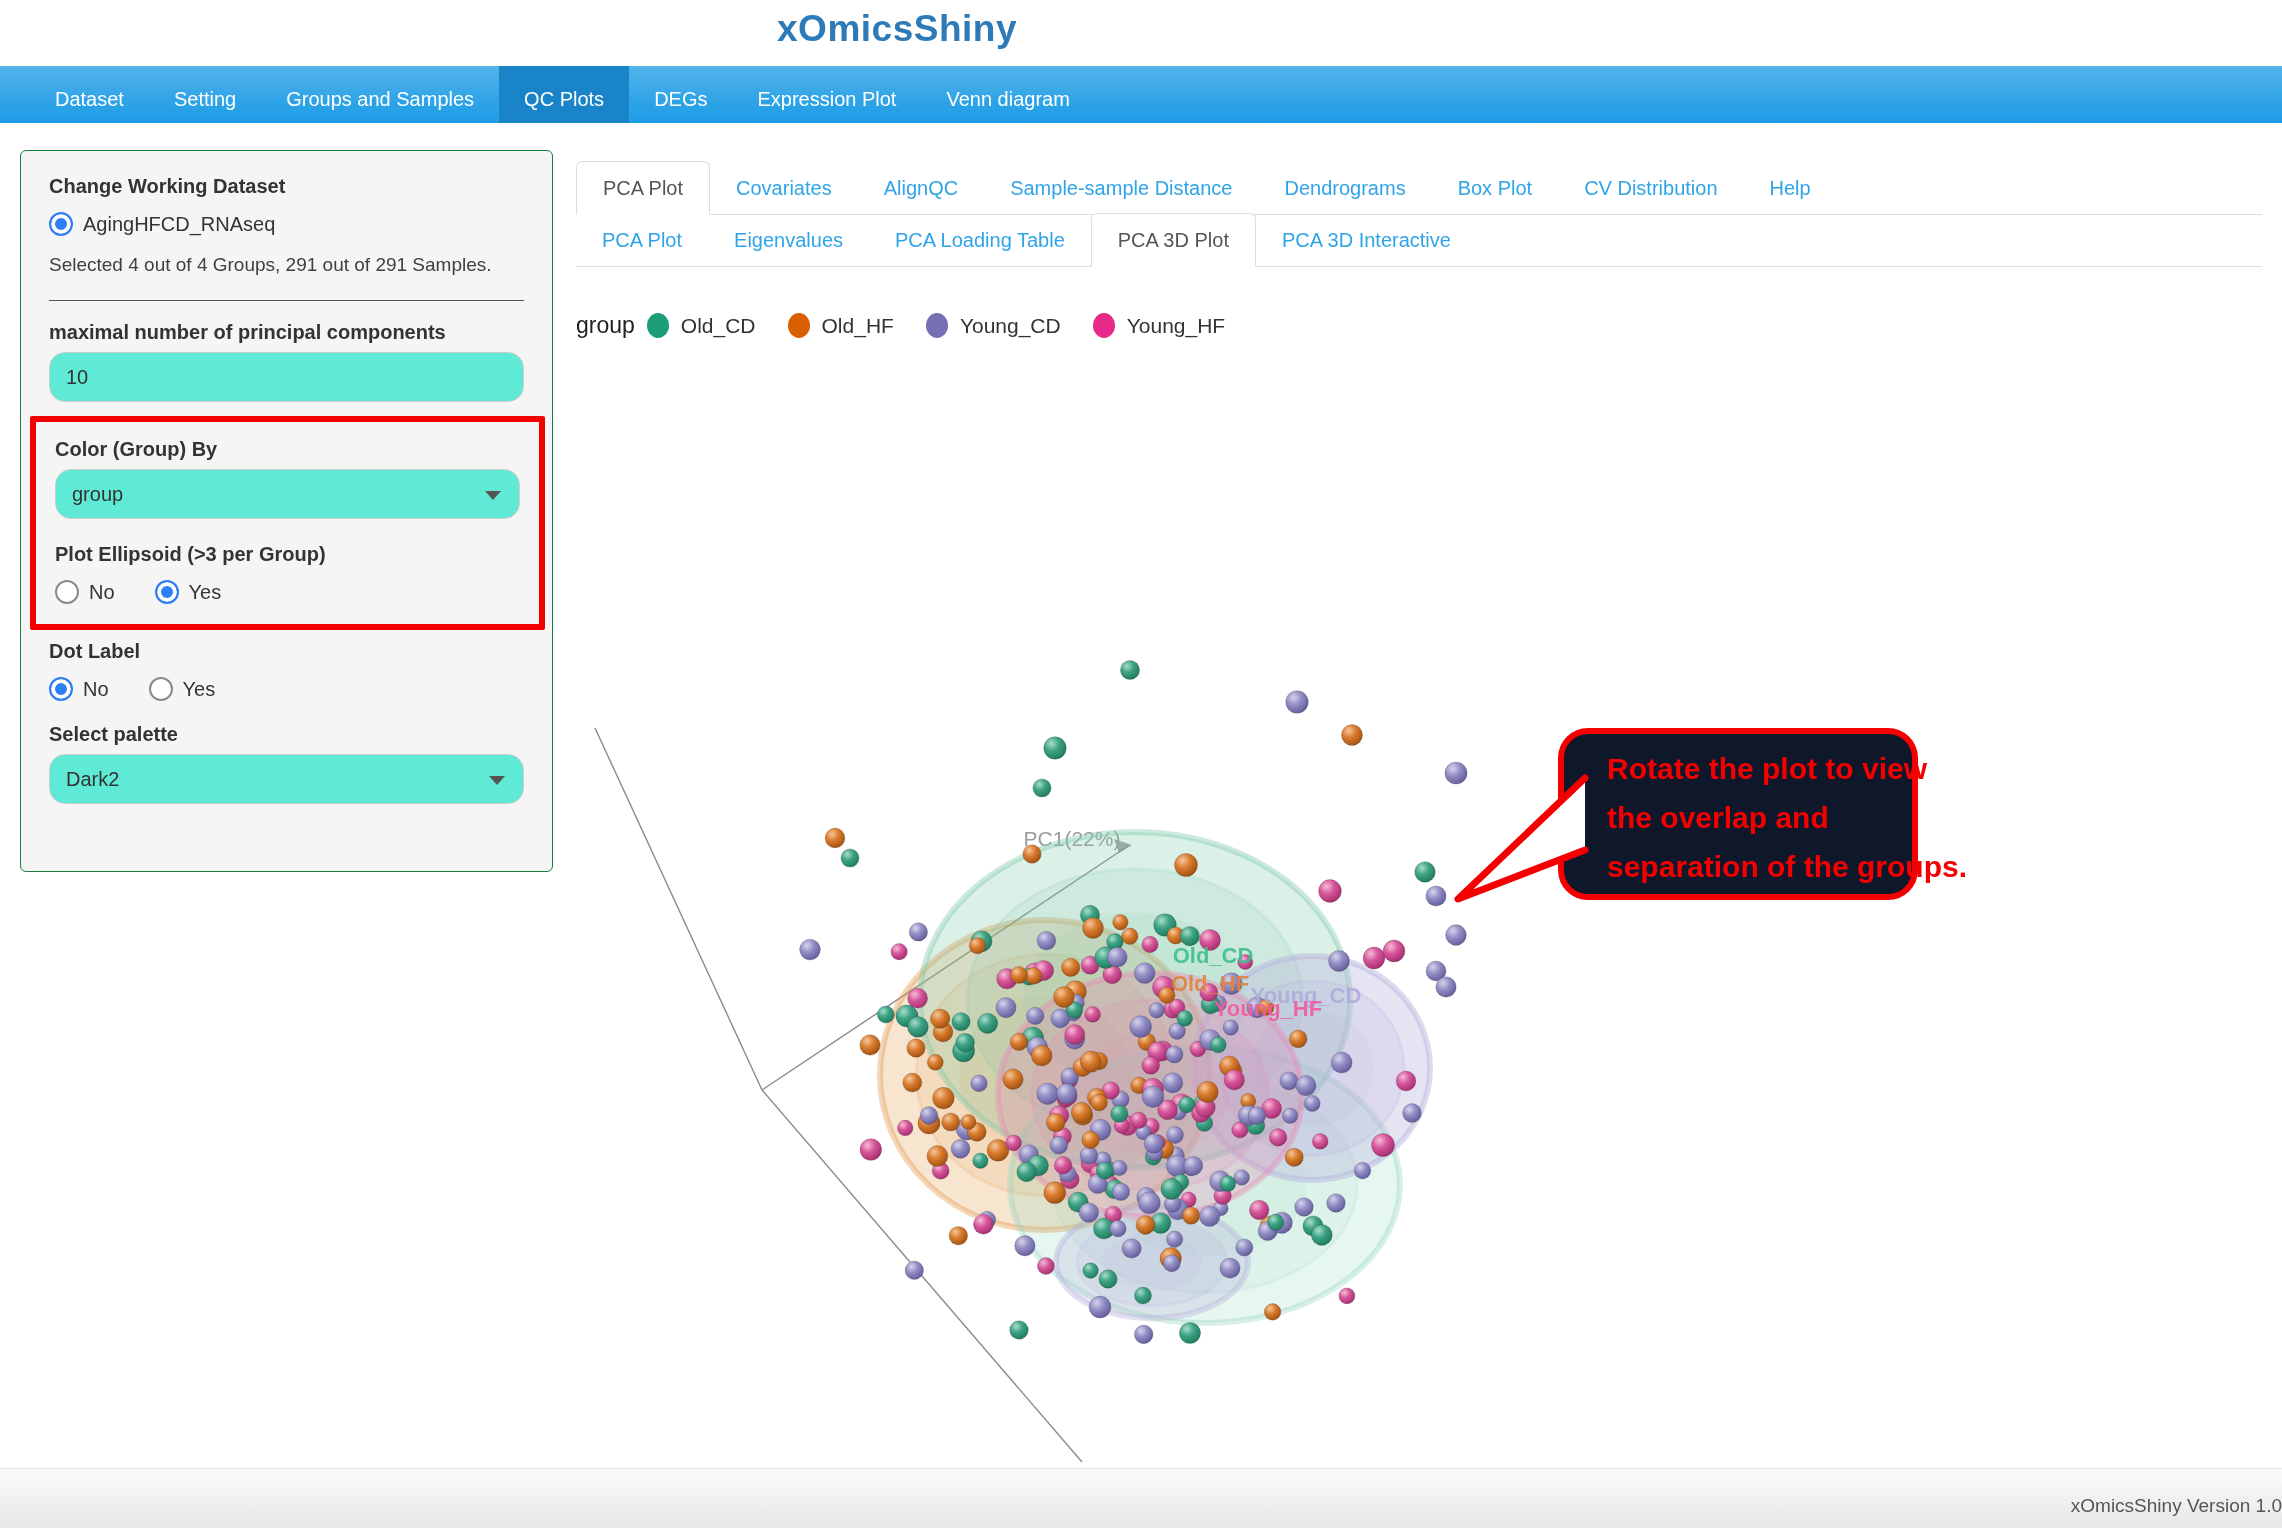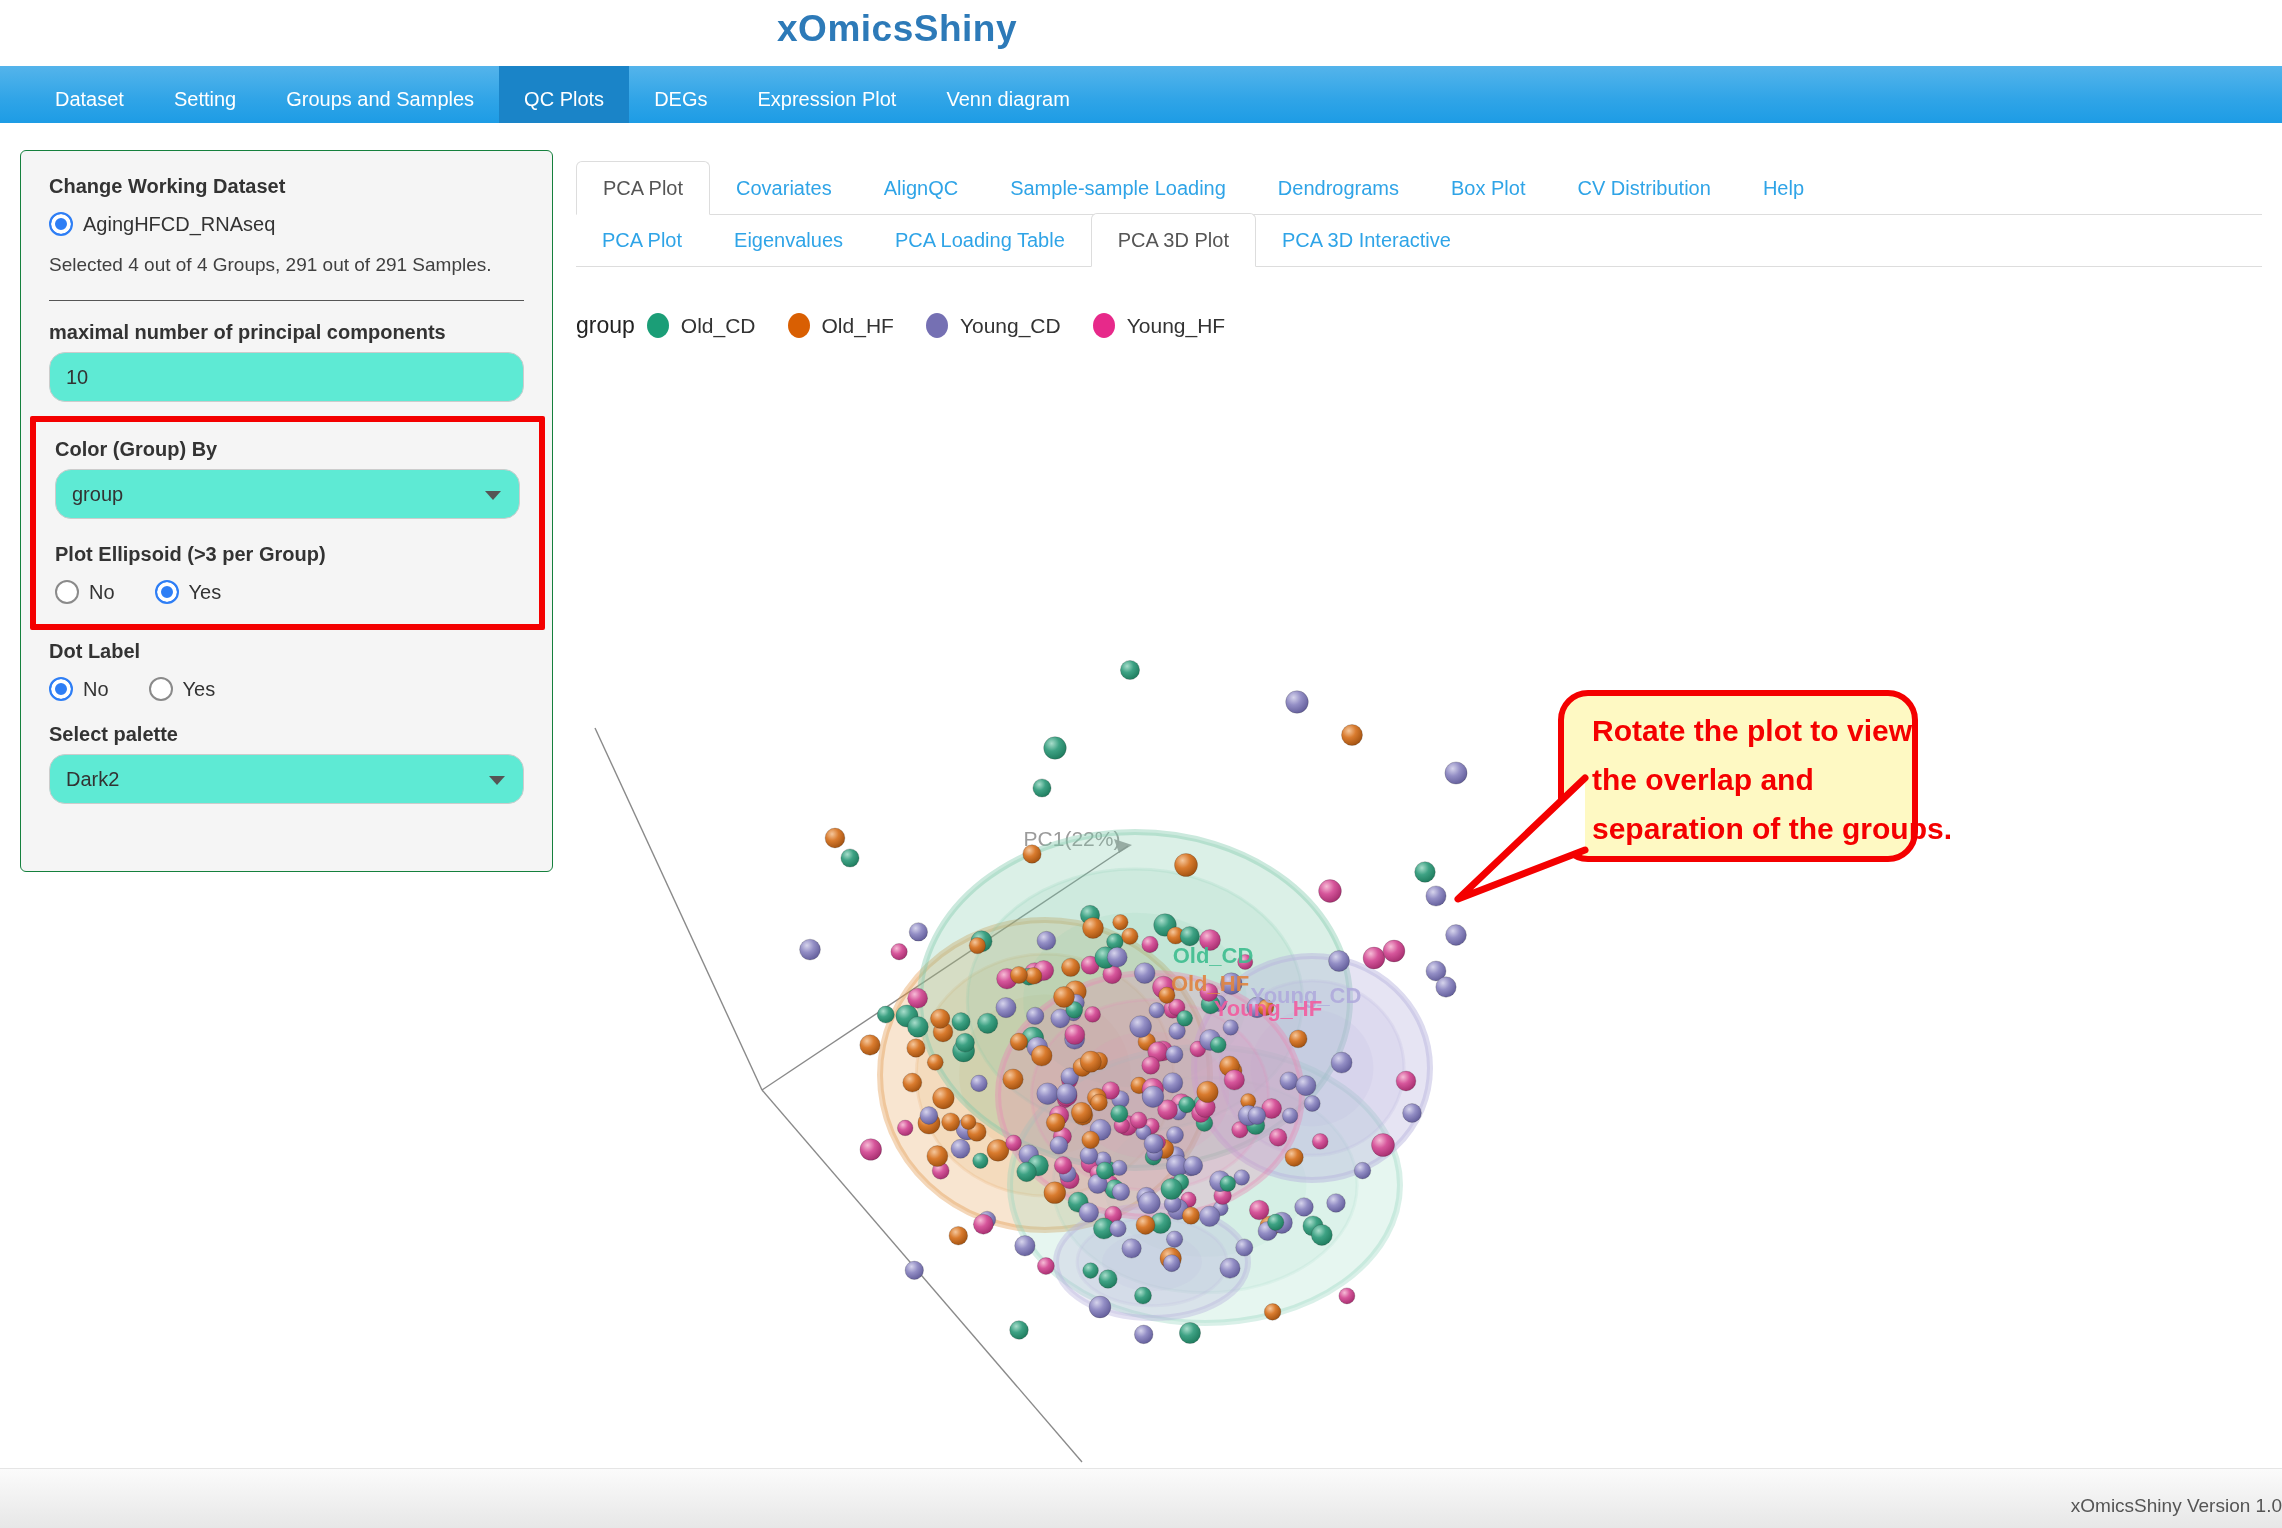--- a/index.html
+++ b/index.html
@@ -43,22 +43,22 @@
     border-radius:6px 6px 0 0;color:#555;margin-bottom:-1px;line-height:52px;}
   
   #legend{position:absolute;left:576px;top:312px;display:flex;align-items:center;}
   #legend .legend-title{font-size:23px;color:#222;margin-right:12px;}
   .legend-entry{display:flex;align-items:center;margin-right:14px;}
   .legend-dot{width:22px;height:25px;border-radius:50%;margin-right:12px;}
   .legend-label{font-size:21px;color:#333;margin-right:18px;}
   
   #plot-svg{position:absolute;left:576px;top:360px;}
   
-  #bubble{position:absolute;left:1558px;top:690px;width:360px;height:172px;box-sizing:border-box;
-    background:#fef9c3;border:6px solid #f40000;border-radius:30px;padding:10px 10px 0 28px;z-index:5;}
+  #bubble{position:absolute;left:1558px;top:728px;width:360px;height:172px;box-sizing:border-box;
+    background:#0f172a;border:6px solid #f40000;border-radius:30px;padding:10px 10px 0 43px;z-index:5;}
   .bubble-line{font-size:30px;font-weight:bold;color:#f40000;line-height:49px;white-space:nowrap;}
   #bubble-tail{position:absolute;left:1420px;top:760px;z-index:6;}
   
   #footer{position:absolute;left:0;top:1468px;width:2282px;height:60px;border-top:1px solid #e5e5e5;
     background:linear-gradient(#fbfbfb,#e7e7e7);box-sizing:border-box;}
   #footer-text{text-align:right;font-size:19px;color:#555;margin-top:26px;}
 </style>
 </head>
 <body>
 
@@ -113,21 +113,21 @@
   <div class="select">
     <span>Dark2</span>
     <span class="caret"></span>
   </div>
 </div>
 
 <div id="tabs-row1">
   <div class="tab active">PCA Plot</div>
   <div class="tab">Covariates</div>
   <div class="tab">AlignQC</div>
-  <div class="tab">Sample-sample Loading</div>
+  <div class="tab">Sample-sample Distance</div>
   <div class="tab">Dendrograms</div>
   <div class="tab">Box Plot</div>
   <div class="tab">CV Distribution</div>
   <div class="tab">Help</div>
 </div>
 <div id="tabs-row2">
   <div class="tab">PCA Plot</div>
   <div class="tab">Eigenvalues</div>
   <div class="tab">PCA Loading Table</div>
   <div class="tab active">PCA 3D Plot</div>

